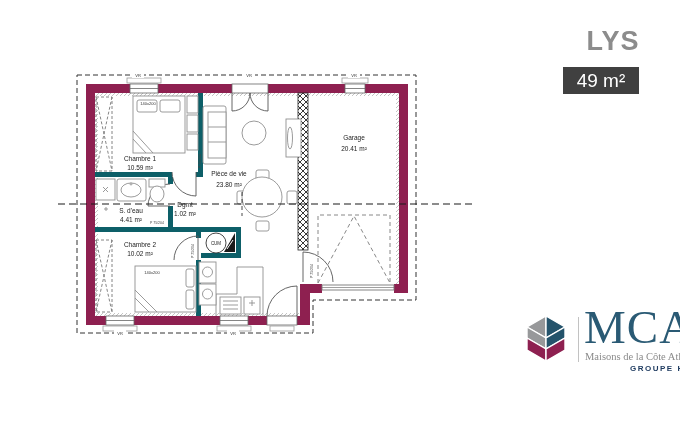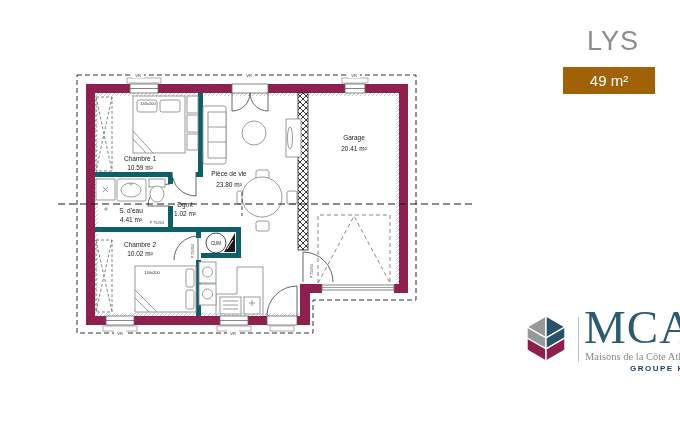--- a/index.html
+++ b/index.html
@@ -1,21 +1,21 @@
 <!DOCTYPE html>
 <html><head>
 <meta charset="utf-8">
 <style>
   html,body{margin:0;padding:0;background:#fff;font-family:"Liberation Sans",sans-serif;}
   #stage{position:relative;width:680px;height:425px;background:#fff;overflow:hidden;}
   #plan-svg{position:absolute;left:0;top:0;}
   .title{position:absolute;left:563px;top:26px;width:100px;text-align:center;
-         font-size:27px;font-weight:normal;color:#8c8c8c;letter-spacing:1px;}
-  .badge{position:absolute;left:563px;top:67px;width:92px;height:27px;background:#a16207;
-         color:#fff;font-size:15px;text-align:center;line-height:27px;}
+         font-size:27px;font-weight:bold;color:#8c8c8c;letter-spacing:1px;}
+  .badge{position:absolute;left:563px;top:67px;width:76px;height:27px;background:#404040;
+         color:#fff;font-size:19px;text-align:center;line-height:27px;}
   .logo-cube{position:absolute;left:519px;top:311px;}
   .logo-divider{position:absolute;left:578px;top:317px;width:1px;height:45px;background:#c2c2c2;}
   .logo-acronym{position:absolute;left:584px;top:300px;font-family:"Liberation Serif",serif;
          font-size:47px;color:#2a5a74;letter-spacing:1px;white-space:nowrap;}
   .logo-subtitle{position:absolute;left:585px;top:351px;font-family:"Liberation Serif",serif;
          font-size:10.5px;color:#8a8a8a;white-space:nowrap;}
   .logo-group{position:absolute;left:630px;top:364px;font-size:8px;font-weight:600;
          color:#1d3a5f;letter-spacing:1.5px;white-space:nowrap;}
   text{font-family:"Liberation Sans",sans-serif;fill:#222;}
   .room-name{font-size:6.5px;}

